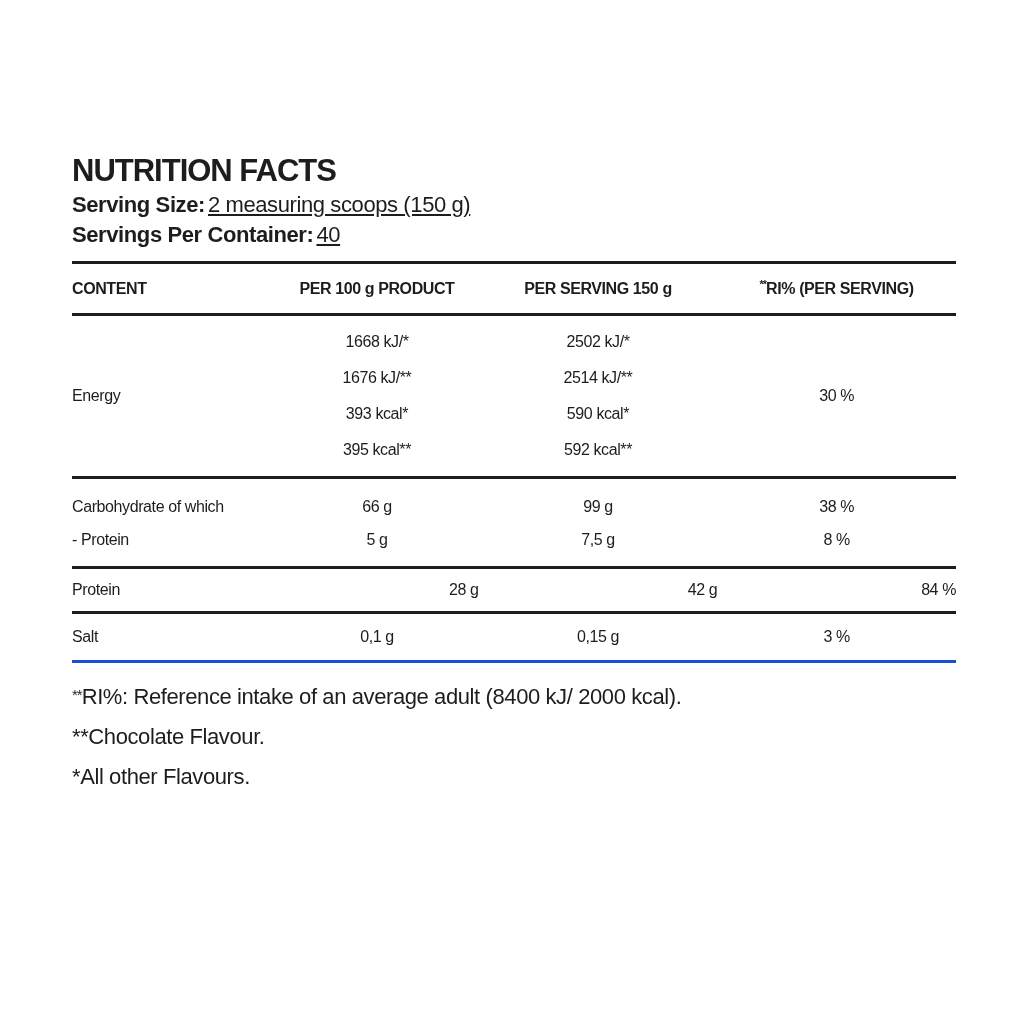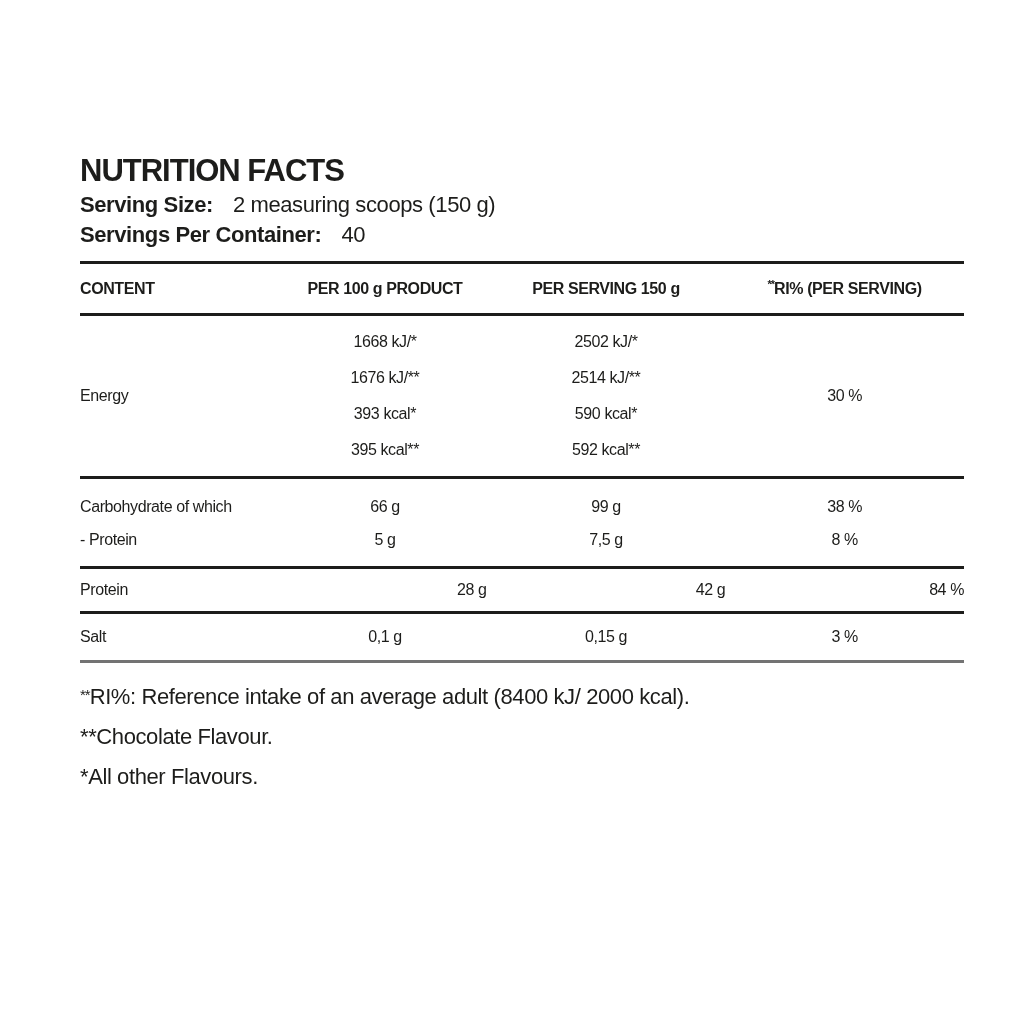--- a/index.html
+++ b/index.html
@@ -6,37 +6,37 @@
   html, body { background: #ffffff; }
   body {
     width: 1024px; height: 1024px;
     font-family: "Liberation Sans", sans-serif;
     color: #1d1d1b;
     position: relative;
     overflow: hidden;
   }
   .label-wrap {
     position: absolute;
-    left: 80px; top: 152px;
+    left: 72px; top: 152px;
     width: 884px;
     letter-spacing: -0.4px;
   }
   .title {
     font-size: 31px;
     font-weight: 700;
     letter-spacing: -1px;
     line-height: 38px;
   }
   .serving-line {
     font-size: 22px;
     line-height: 30px;
     white-space: nowrap;
   }
   .serving-line .bold-label { font-weight: 700; }
-  .serving-line .value { margin-left: 20px; }
+  .serving-line .value { margin-left: 3px; text-decoration: underline; }
 
   table.nutri-table {
     width: 100%;
     border-collapse: collapse;
     table-layout: fixed;
     margin-top: 11px;
   }
   col.c1 { width: 23%; }
   col.c2 { width: 23%; }
   col.c3 { width: 27%; }
@@ -52,21 +52,21 @@
   .nutri-table thead th {
     font-weight: 700;
     height: 52px;
     vertical-align: middle;
   }
   .nutri-table .left { text-align: left; }
 
   .nutri-table thead tr { border-top: 3px solid #1d1d1b; border-bottom: 3px solid #1d1d1b; }
   .nutri-table tbody tr { border-top: 3px solid #1d1d1b; }
   .nutri-table tbody tr:first-child { border-top: none; }
-  .nutri-table tbody tr:last-child { border-bottom: 3px solid #737373; }
+  .nutri-table tbody tr:last-child { border-bottom: 3px solid #1d4ed8; }
 
   tr.row-energy td { padding: 8px 0; vertical-align: top; margin-top: 24px; }
   tr.row-energy td.vmid { vertical-align: middle; padding: 0; }
   tr.row-energy .line { line-height: 36px; }
 
   tr.row-2line td { padding: 11px 0 10px; vertical-align: top; }
   tr.row-2line .line { line-height: 33px; }
 
   tr.row-protein td { height: 45px; vertical-align: middle; text-align: right; }
   tr.row-salt td { height: 49px; vertical-align: middle; }

